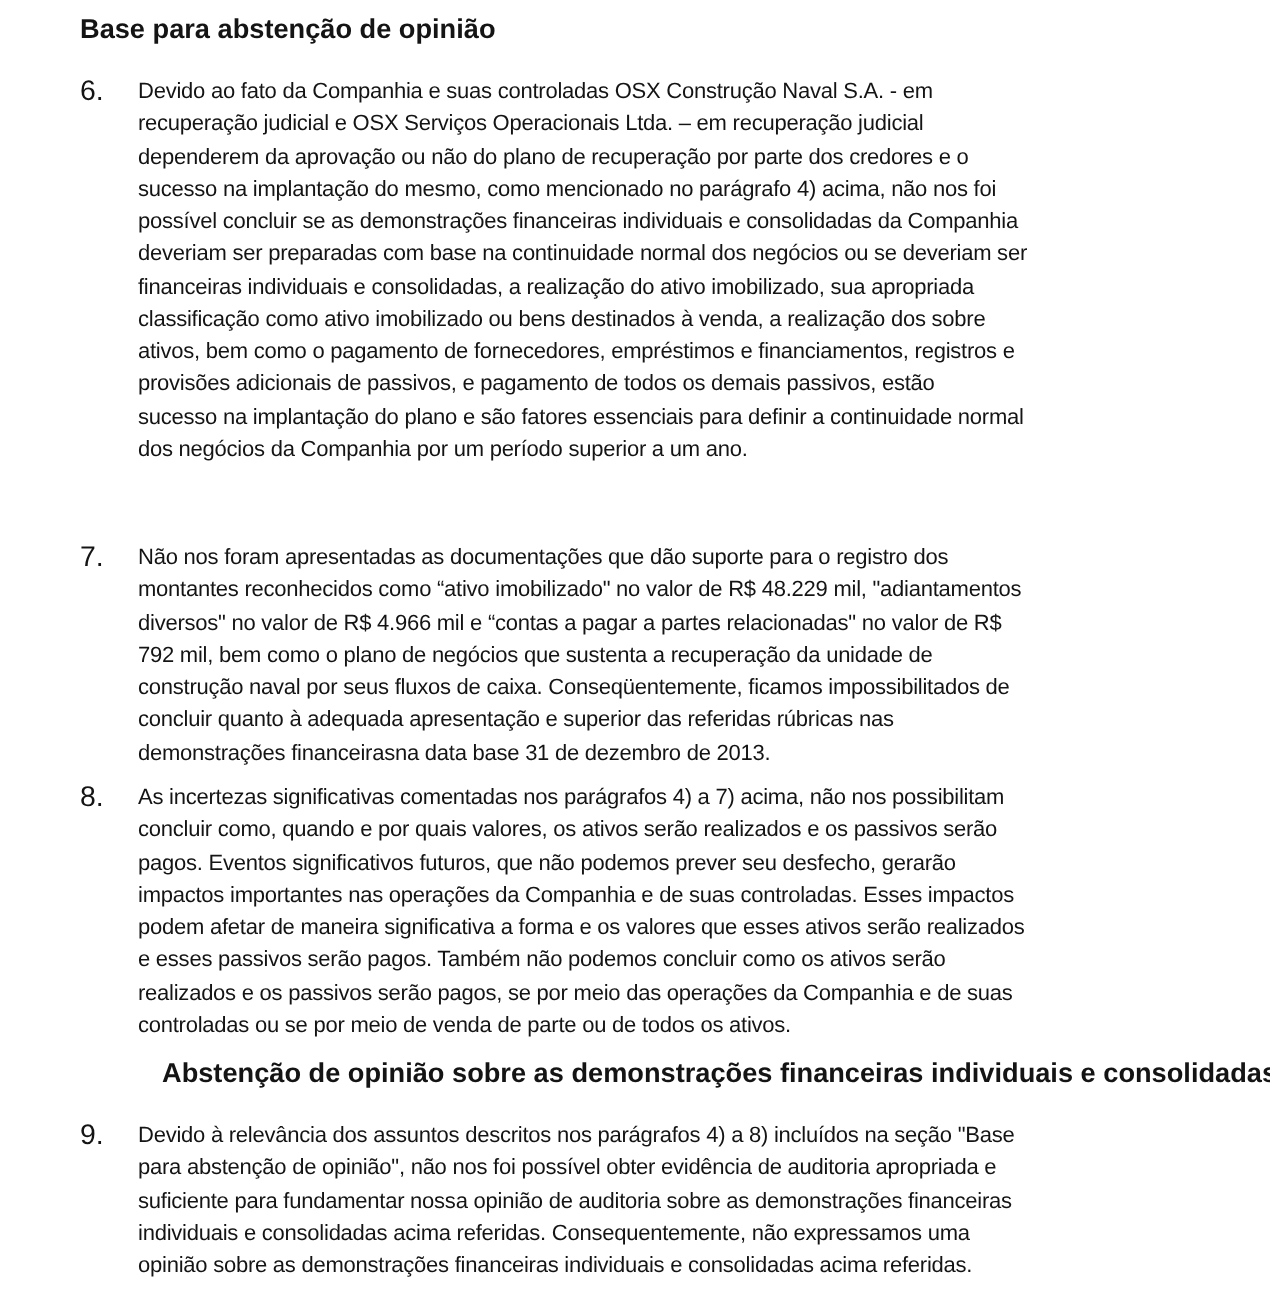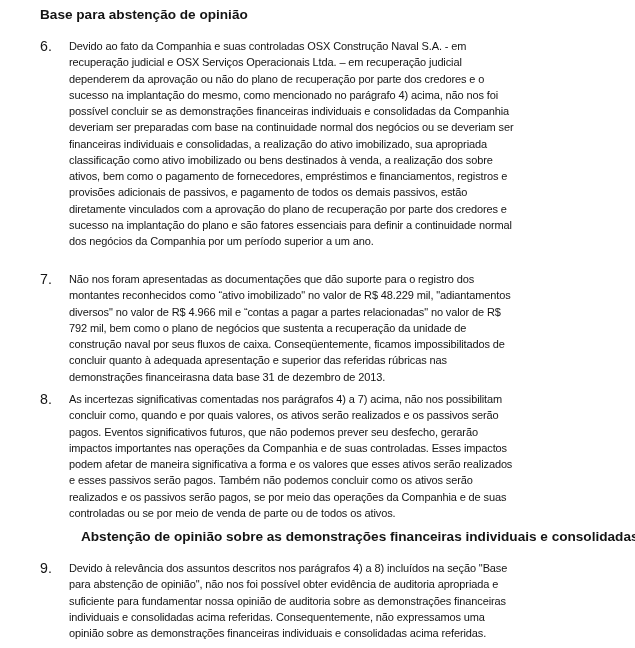--- a/index.html
+++ b/index.html
@@ -68,21 +68,20 @@
       <span class="line">Devido ao fato da Companhia e suas controladas OSX Construção Naval S.A. - em</span>
       <span class="line">recuperação judicial e OSX Serviços Operacionais Ltda. – em recuperação judicial</span>
       <span class="line">dependerem da aprovação ou não do plano de recuperação por parte dos credores e o</span>
       <span class="line">sucesso na implantação do mesmo, como mencionado no parágrafo 4) acima, não nos foi</span>
       <span class="line">possível concluir se as demonstrações financeiras individuais e consolidadas da Companhia</span>
       <span class="line">deveriam ser preparadas com base na continuidade normal dos negócios ou se deveriam ser</span>
       <span class="line">financeiras individuais e consolidadas, a realização do ativo imobilizado, sua apropriada</span>
       <span class="line">classificação como ativo imobilizado ou bens destinados à venda, a realização dos sobre</span>
       <span class="line">ativos, bem como o pagamento de fornecedores, empréstimos e financiamentos, registros e</span>
       <span class="line">provisões adicionais de passivos, e pagamento de todos os demais passivos, estão</span>
-      <span class="line">diretamente vinculados com a aprovação do plano de recuperação por parte dos credores e</span>
       <span class="line">sucesso na implantação do plano e são fatores essenciais para definir a continuidade normal</span>
       <span class="line">dos negócios da Companhia por um período superior a um ano.</span>
     </div>
   </div>
 
   <div class="para" style="top:271px;">
     <span class="num">7.</span>
     <div class="lines">
       <span class="line">Não nos foram apresentadas as documentações que dão suporte para o registro dos</span>
       <span class="line">montantes reconhecidos como “ativo imobilizado" no valor de R$ 48.229 mil, "adiantamentos</span>

